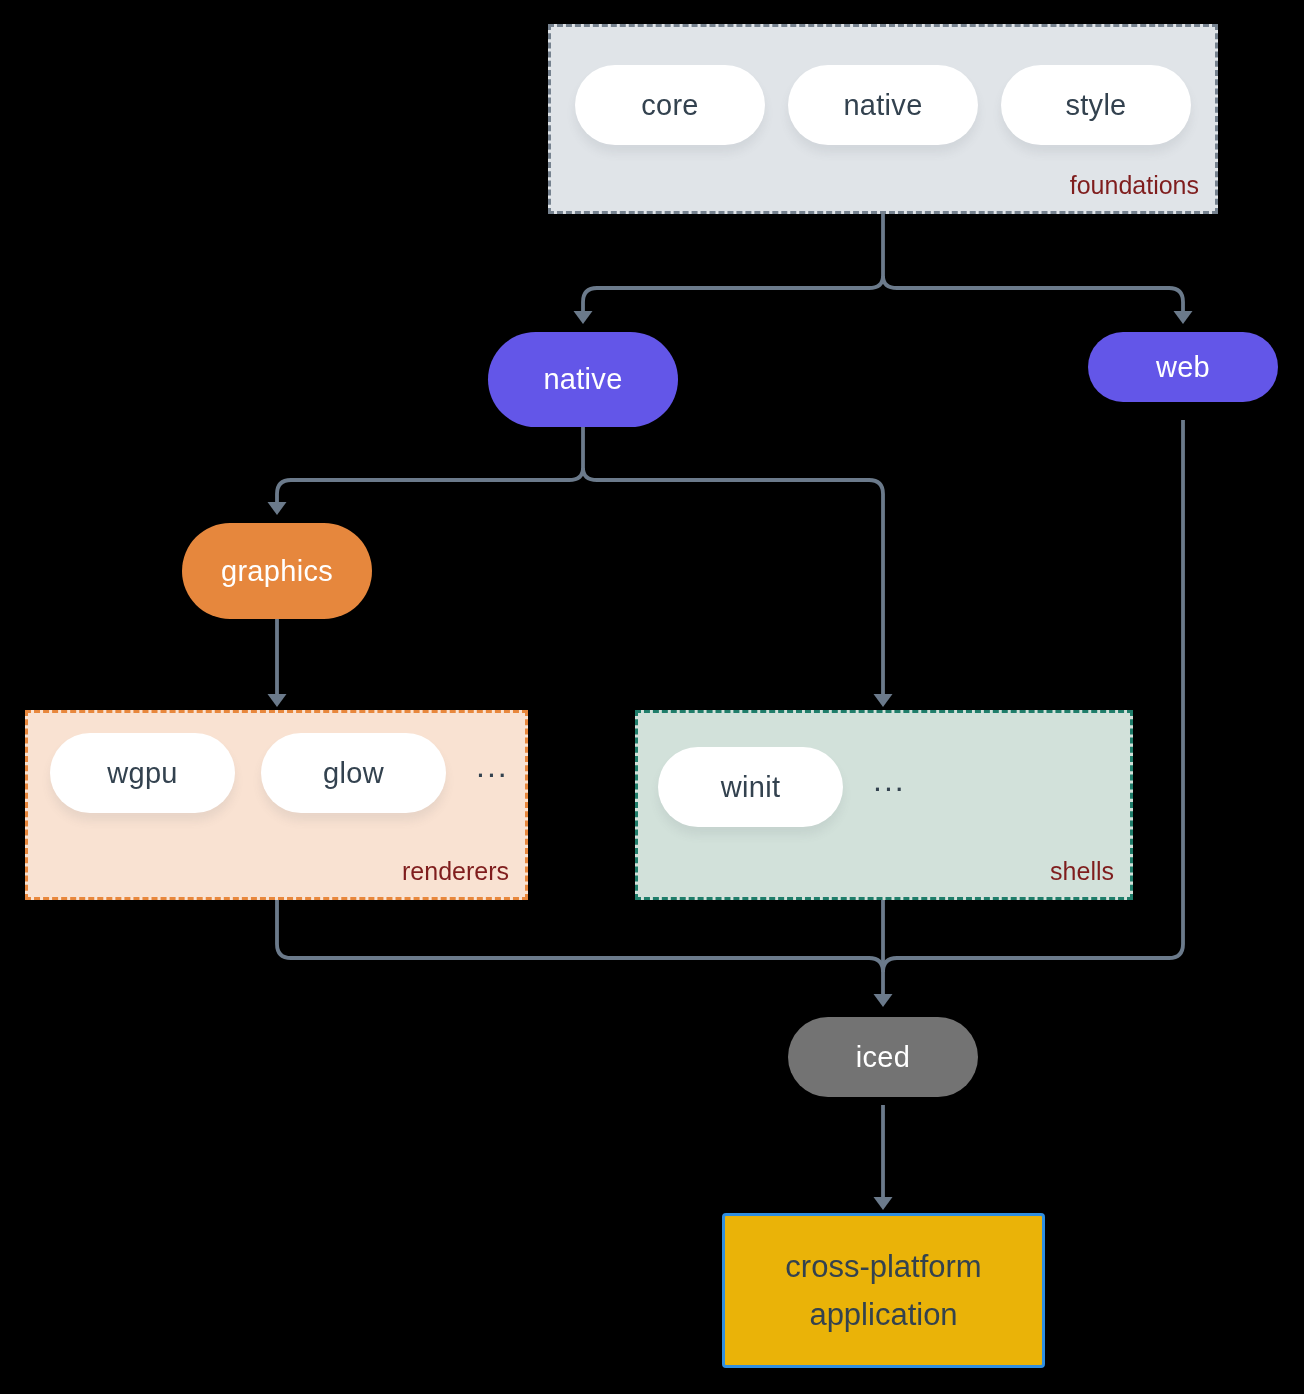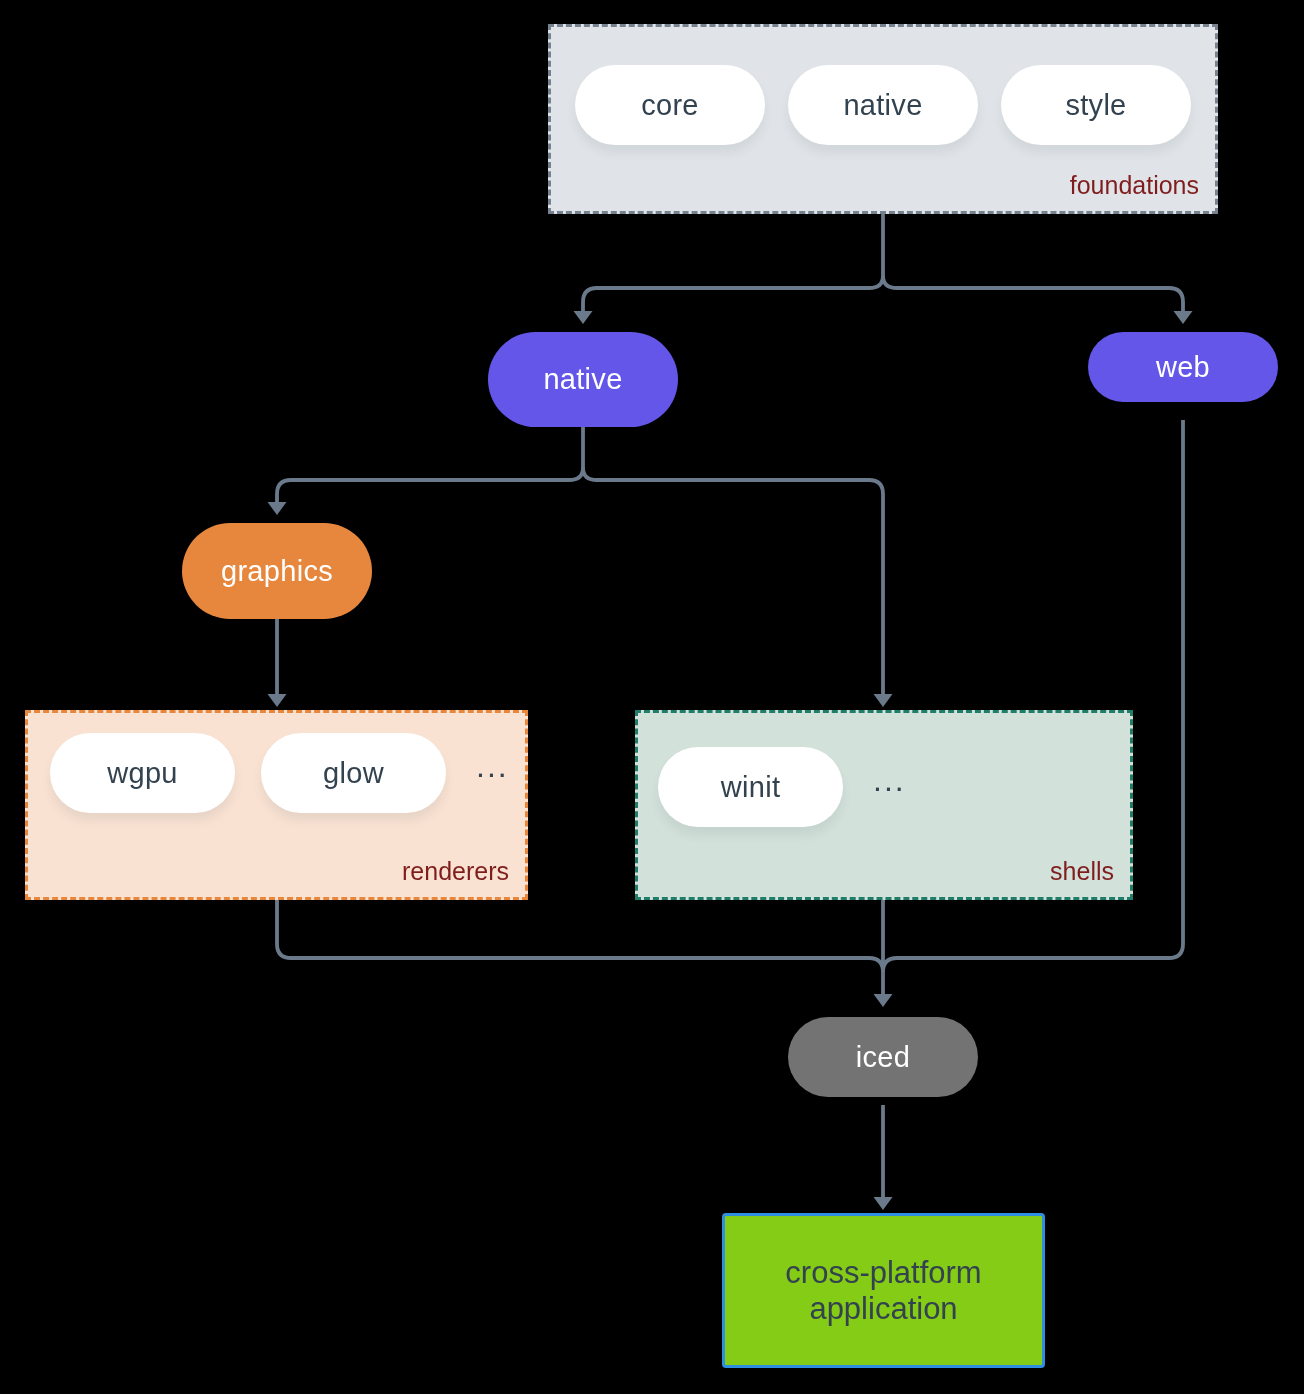--- a/index.html
+++ b/index.html
@@ -81,29 +81,29 @@
   .node-native { left: 488px; top: 325px; width: 190px; height: 95px; background: #6356e8; }
   .node-web    { left: 1088px; top: 325px; width: 190px; height: 70px; background: #6356e8; }
   .node-graphics { left: 182px; top: 516px; width: 190px; height: 96px; background: #e6873d; }
   .node-iced   { left: 788px; top: 1010px; width: 190px; height: 80px; background: #737373; }
 
   .app-box {
     position: absolute;
     left: 722px; top: 1213px;
     width: 323px; height: 155px;
     box-sizing: border-box;
-    background: #84cc16;
+    background: #eab308;
     border: 3px solid #2f8ee0;
     border-radius: 4px;
     display: flex;
     align-items: center;
     justify-content: center;
     text-align: center;
     font-size: 31px;
-    line-height: 36px;
+    line-height: 48px;
     color: #33424f;
     padding: 0 44px;
   }
 </style>
 </head>
 <body>
 
 <div class="canvas">
 
   <svg class="wires" width="1304" height="1394" viewBox="0 0 1304 1394">

